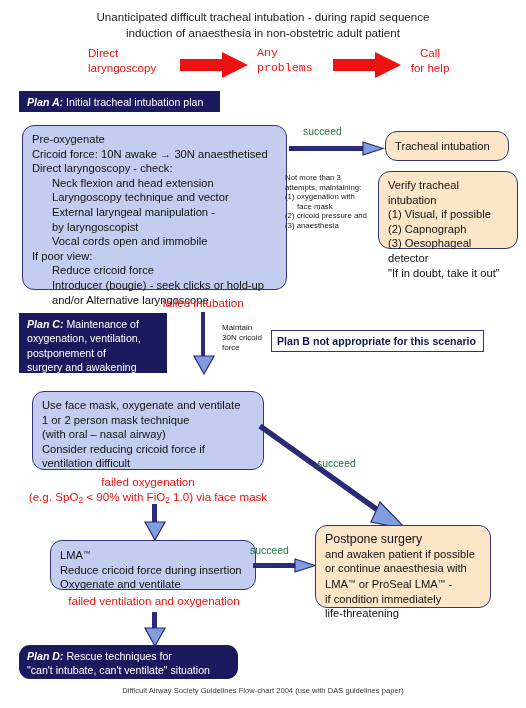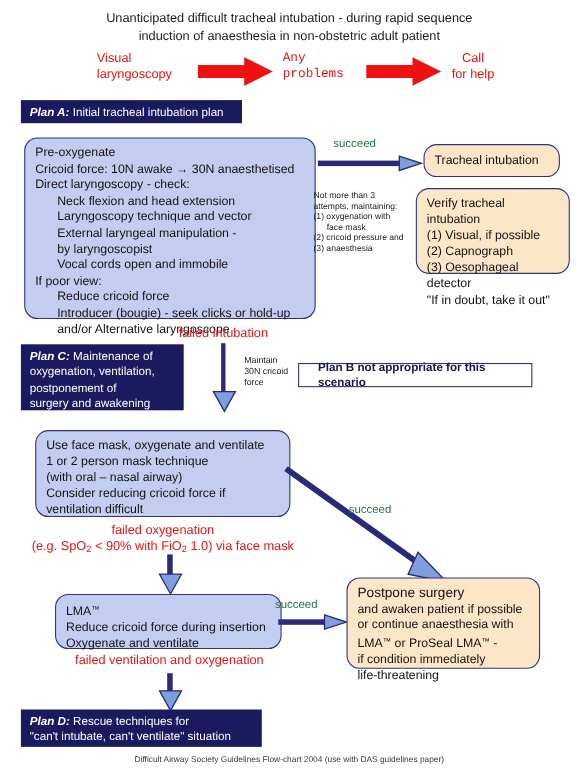--- a/index.html
+++ b/index.html
@@ -70,21 +70,21 @@
 
   
   .plainbox {
     border: 1.4px solid #33337a;
     background: #ffffff;
     box-sizing: border-box;
     font-size: 10.6px;
     line-height: 14px;
     font-weight: bold;
     color: #15154d;
-    padding: 4px 17px;
+    padding: 4px 5px;
   }
 
   
   .note {
     font-size: 7.8px;
     line-height: 9.6px;
     color: #1a1a1a;
   }
   .note .ind { padding-left: 12px; display: block; }
 
@@ -123,21 +123,21 @@
 <body>
 
 <div id="chart">
 
   <div class="abs title">
     <div>Unanticipated difficult tracheal intubation - during rapid sequence</div>
     <div>induction of anaesthesia in non-obstetric adult patient</div>
   </div>
 
   <div class="abs red-label" style="left:88px; top:46px; width:80px;">
-    <span class="tline">Visual</span>
+    <span class="tline">Direct</span>
     <span class="tline">laryngoscopy</span>
   </div>
 
   <div class="abs red-label" style="left:257px; top:46px; width:70px;font-family:Liberation Mono, monospace;">
     <span class="tline">Any</span>
     <span class="tline">problems</span>
   </div>
 
   <div class="abs red-label" style="left:395px; top:46px; width:70px;text-align:center;">
     <span class="tline">Call</span>
@@ -284,20 +284,20 @@
 
   <div class="abs red-label" style="left:30px; top:594px; width:248px; text-align:center;">failed ventilation and oxygenation</div>
 
   <div class="abs" style="left:143px; top:612px;">
     <svg width="24" height="34" viewBox="0 0 24 34">
       <rect x="9" y="0" width="5" height="18" fill="#2a2a78"></rect>
       <polygon points="2,16 22,16 12,34" fill="#7e9ede" stroke="#2a2a78" stroke-width="1.2"></polygon>
     </svg>
   </div>
 
-  <div class="abs plan-header" style="left:19px; top:645px; width:219px; height:34px;">
+  <div class="abs plan-header" style="left:19px; top:645px; width:219px; height:34px;border-radius:11px;">
     <span class="tline"><b>Plan D:</b><span> Rescue techniques for</span></span>
     <span class="tline">"can't intubate, can't ventilate" situation</span>
   </div>
 
   <div class="abs footer">Difficult Airway Society Guidelines Flow-chart 2004 (use with DAS guidelines paper)</div>
 
 </div>
 
 </body></html>

